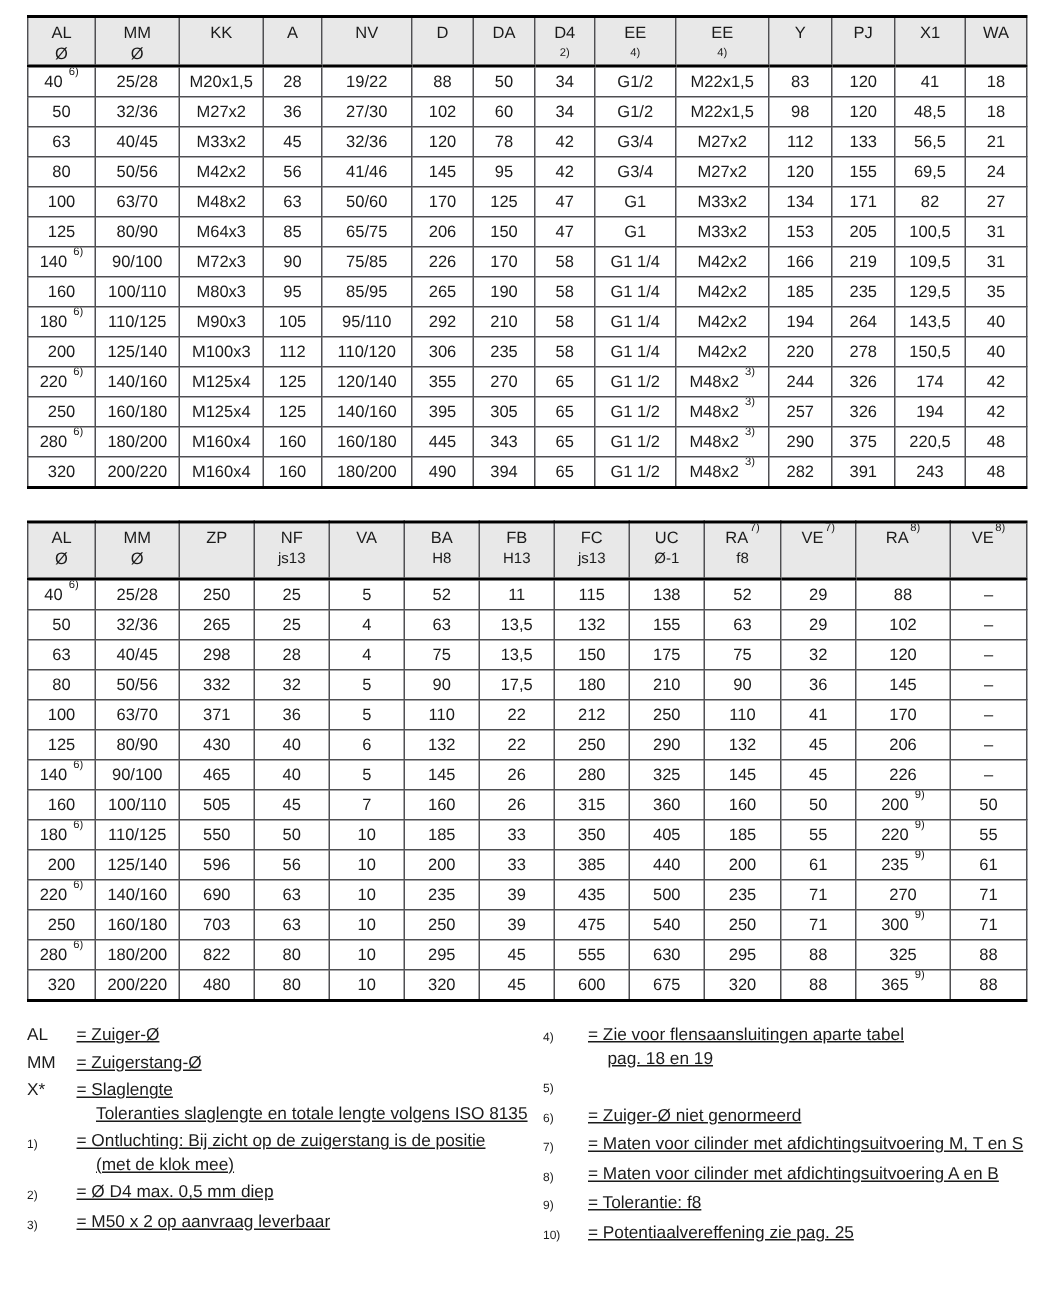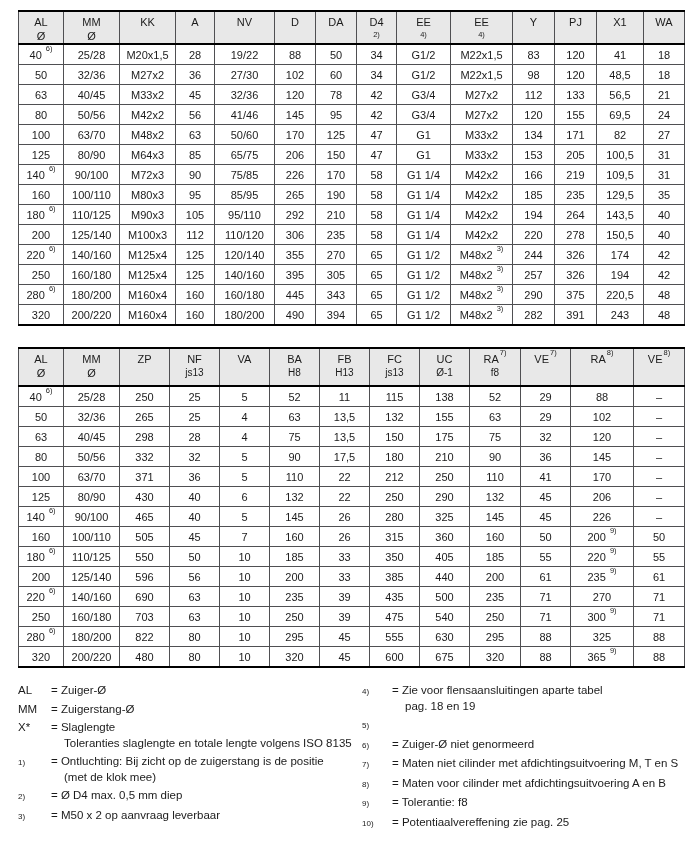--- a/index.html
+++ b/index.html
@@ -33,21 +33,21 @@
   .footnotes{
     display:flex;margin-top:15px;font-size:11.5px;line-height:15.5px;
   }
   .fn-col{display:block;}
   .fn-col.left{width:344px;flex:none;}
   .fn-col.right{flex:1;}
   .fn-item{display:flex;align-items:flex-start;margin-bottom:3px;}
   .fn-marker{width:33px;flex:none;}
   .fn-col.right .fn-marker{width:30px;}
   .fn-marker.supmark{font-size:8px;padding-top:1px;}
-  .fn-line{white-space:nowrap;}
+  .fn-line{white-space:nowrap;text-decoration:underline;}
   .fn-line.cont{padding-left:13px;}
 </style>
 </head>
 <body>
 
 <div class="page">
 
   <table class="t1">
     <colgroup>
       <col style="width:45px">
@@ -614,21 +614,21 @@
         </div>
         <div class="fn-item">
           <span class="fn-marker supmark">6)</span>
           <div>
             <div class="fn-line">= Zuiger-Ø niet genormeerd</div>
           </div>
         </div>
         <div class="fn-item">
           <span class="fn-marker supmark">7)</span>
           <div>
-            <div class="fn-line">= Maten niet cilinder met afdichtingsuitvoering M, T en S</div>
+            <div class="fn-line">= Maten voor cilinder met afdichtingsuitvoering M, T en S</div>
           </div>
         </div>
         <div class="fn-item">
           <span class="fn-marker supmark">8)</span>
           <div>
             <div class="fn-line">= Maten voor cilinder met afdichtingsuitvoering A en B</div>
           </div>
         </div>
         <div class="fn-item">
           <span class="fn-marker supmark">9)</span>

